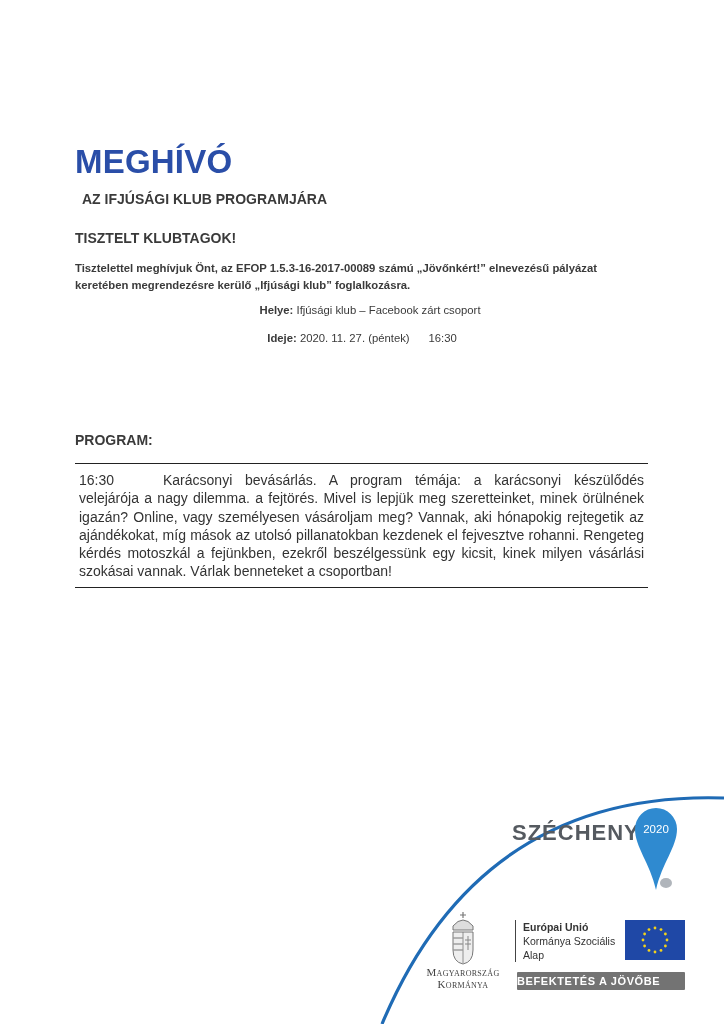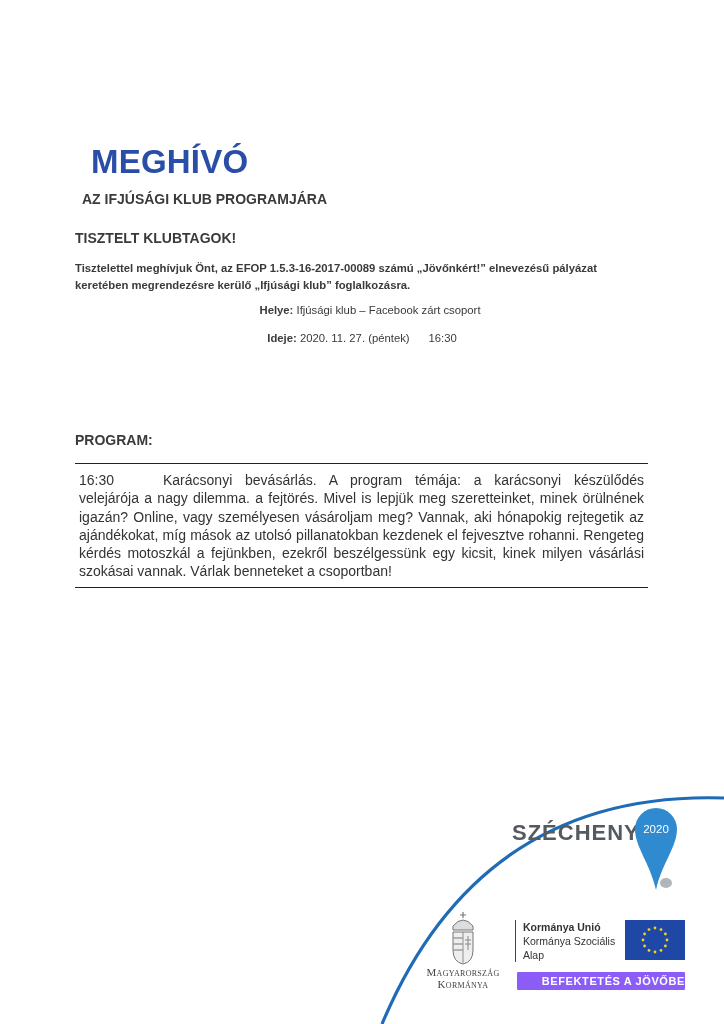--- a/index.html
+++ b/index.html
@@ -1,40 +1,40 @@
 <!DOCTYPE html>
 <html><head>
   <meta charset="utf-8">
   <style>
     html, body { margin: 0; padding: 0; background: #ffffff; }
     body { width: 724px; height: 1024px; position: relative; overflow: hidden;
            font-family: "Liberation Sans", sans-serif; color: #333333; }
     .abs { position: absolute; }
-    #title { left: 91px; top: 143px; font-size: 33px; font-weight: bold; color: #2a4ea8; letter-spacing: 0.2px; }
+    #title { left: 75px; top: 143px; font-size: 33px; font-weight: bold; color: #2a4ea8; letter-spacing: 0.2px; }
     #subtitle { left: 75px; top: 191px; font-size: 14px; font-weight: bold; color: #3a3a3a; margin-left: 7px; }
     #greeting { left: 75px; top: 230px; font-size: 14px; font-weight: bold; color: #3a3a3a; }
     #intro { left: 75px; top: 260px; width: 560px; font-size: 11.3px; line-height: 17px; color: #3a3a3a; font-weight: bold; }
     .center-line { left: 0; width: 724px; text-align: center; font-size: 11.3px; color: #3a3a3a; }
     #place { top: 304px; padding-left: 8px; }
     #time { top: 332px; padding-left: 0px; }
     .center-line b { font-weight: bold; }
     #program-heading { left: 75px; top: 432px; font-size: 14px; font-weight: bold; color: #3a3a3a; }
     #program-block { left: 75px; top: 463px; width: 573px; border-top: 1px solid #222; border-bottom: 1px solid #222; padding: 3px 0 2px 0; }
     #program-text { font-size: 14px; line-height: 18.3px; text-align: justify; color: #333; margin: 4px; }
     #program-text .tm { display: inline-block; width: 84px; }
     #arc { left: 0; top: 0; }
     #szechenyi-text { left: 512px; top: 820px; font-size: 22px; font-weight: bold; color: #555a60; letter-spacing: 1px; }
     #pin { left: 632px; top: 805px; }
     #gov-text { left: 418px; top: 966px; width: 90px; text-align: center; font-family: "Liberation Serif", serif; font-size: 11px; line-height: 12px; color: #444; font-variant: small-caps; letter-spacing: 0.3px; }
     #coat { left: 448px; top: 910px; }
     #eu-divider { left: 515px; top: 920px; width: 1px; height: 42px; background: #444; }
     #eu-text { left: 523px; top: 920px; font-size: 10.5px; line-height: 14px; color: #333; }
     #eu-text .b { font-weight: bold; }
     #eu-flag { left: 625px; top: 920px; width: 60px; height: 40px; background: #1f48a6; }
-    #invest-banner { left: 517px; top: 972px; width: 168px; height: 18px; background: #8b5cf6; color: #ffffff; font-size: 11px; font-weight: bold; line-height: 18px; text-align: right; letter-spacing: 0.6px; border-radius: 1px; }
+    #invest-banner { left: 517px; top: 972px; width: 168px; height: 18px; background: #737373; color: #ffffff; font-size: 11px; font-weight: bold; line-height: 18px; text-align: left; letter-spacing: 0.6px; border-radius: 1px; }
   </style>
 </head>
 <body>
 
 <div class="abs" id="title">MEGHÍVÓ</div>
 <div class="abs" id="subtitle">AZ IFJÚSÁGI KLUB PROGRAMJÁRA</div>
 <div class="abs" id="greeting">TISZTELT KLUBTAGOK!</div>
 <div class="abs" id="intro">Tisztelettel meghívjuk Önt, az EFOP 1.5.3-16-2017-00089 számú „Jövőnkért!” elnevezésű pályázat keretében megrendezésre kerülő „Ifjúsági klub” foglalkozásra.</div>
 
 <div class="abs center-line" id="place">
@@ -73,21 +73,21 @@
   <line x1="5" y1="40" x2="15" y2="40" stroke="#999" stroke-width="1.4"></line>
   <path d="M20 26 L20 40 M17 30 L23 30 M17 34 L23 34" stroke="#888" stroke-width="1"></path>
 </svg>
 <div class="abs" id="gov-text">
   <div>Magyarország</div>
   <div>Kormánya</div>
 </div>
 
 <div class="abs" id="eu-divider"></div>
 <div class="abs" id="eu-text">
-  <div class="b">Kormánya Unió</div>
+  <div class="b">Európai Unió</div>
   <div>Kormánya Szociális</div>
   <div>Alap</div>
 </div>
 <svg class="abs" id="eu-flag" width="60" height="40">
   <rect width="60" height="40" fill="#1f48a6"></rect>
   <g id="stars" fill="#f2d21b">
       <circle cx="30" cy="8" r="1.4"></circle>
       <circle cx="36" cy="9.607695154586736" r="1.4"></circle>
       <circle cx="40.392304845413264" cy="13.999999999999998" r="1.4"></circle>
       <circle cx="42" cy="20" r="1.4"></circle>

